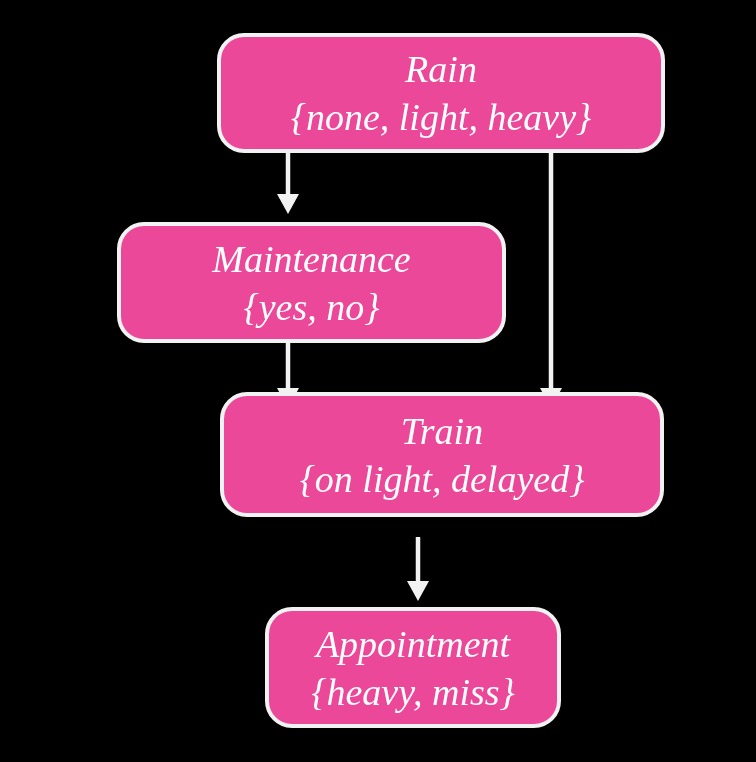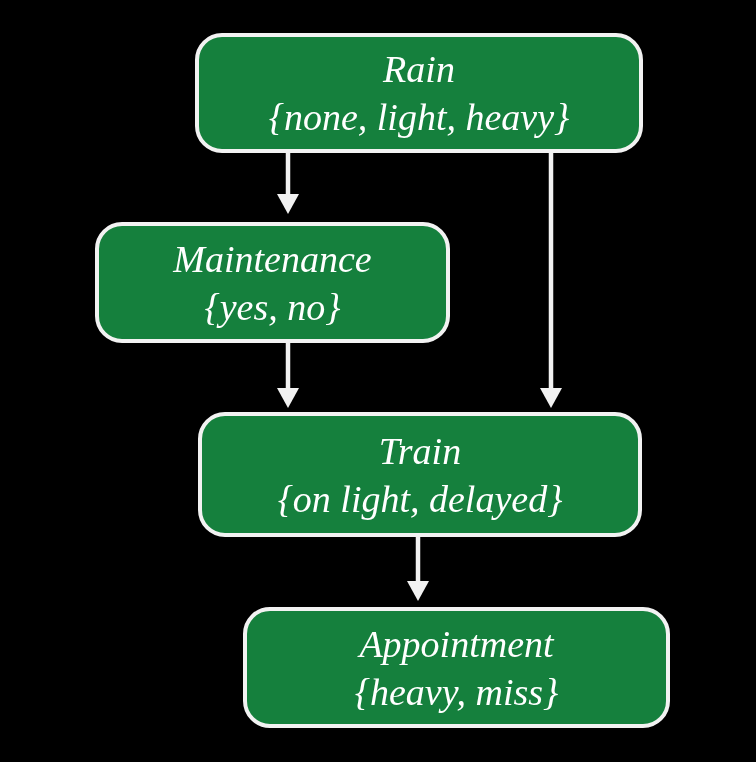--- a/index.html
+++ b/index.html
@@ -20,31 +20,32 @@
     left: 0;
     top: 0;
     width: 756px;
     height: 762px;
   }
   .node {
     position: absolute;
     box-sizing: border-box;
     border: 4px solid #f2f2f2;
     border-radius: 27px;
-    background: #15803d;
+    background: #ec4899;
     color: #ffffff;
     font-style: italic;
     font-size: 38px;
     line-height: 48px;
     display: flex;
     flex-direction: column;
     align-items: center;
     justify-content: center;
     text-align: center;
     white-space: nowrap;
+    margin-left: 22px;
   }
   .node .node-label,
   .node .node-values {
     display: block;
   }
 </style>
 </head>
 <body>
 
 <div id="stage">
@@ -66,28 +67,28 @@
         <line x1="418" x2="418" y1="537" y2="585" stroke="#f2f2f2" stroke-width="4.5"></line>
         <polygon points="407,581 429,581 418,601" fill="#f2f2f2"></polygon>
       </g>
     </svg>
 
   <div class="node" style="left: 195px; top: 33px; width: 448px; height: 120px; border-color: rgb(242, 242, 242); color: rgb(255, 255, 255);">
     <span class="node-label">Rain</span>
     <span class="node-values">{none, light, heavy}</span>
   </div>
 
-  <div class="node" style="left: 95px; top: 222px; width: 355px; height: 121px; border-color: rgb(242, 242, 242); color: rgb(255, 255, 255);">
+  <div class="node" style="left: 95px; top: 222px; width: 389px; height: 121px; border-color: rgb(242, 242, 242); color: rgb(255, 255, 255);">
     <span class="node-label">Maintenance</span>
     <span class="node-values">{yes, no}</span>
   </div>
 
-  <div class="node" style="left: 198px; top: 412px; width: 444px; height: 125px; border-color: rgb(242, 242, 242); color: rgb(255, 255, 255);">
+  <div class="node" style="left: 198px; top: 392px; width: 444px; height: 125px; border-color: rgb(242, 242, 242); color: rgb(255, 255, 255);">
     <span class="node-label">Train</span>
     <span class="node-values">{on light, delayed}</span>
   </div>
 
-  <div class="node" style="left: 243px; top: 607px; width: 427px; height: 121px; border-color: rgb(242, 242, 242); color: rgb(255, 255, 255);">
+  <div class="node" style="left: 243px; top: 607px; width: 296px; height: 121px; border-color: rgb(242, 242, 242); color: rgb(255, 255, 255);">
     <span class="node-label">Appointment</span>
     <span class="node-values">{heavy, miss}</span>
   </div>
 
 </div>
 
 </body></html>

